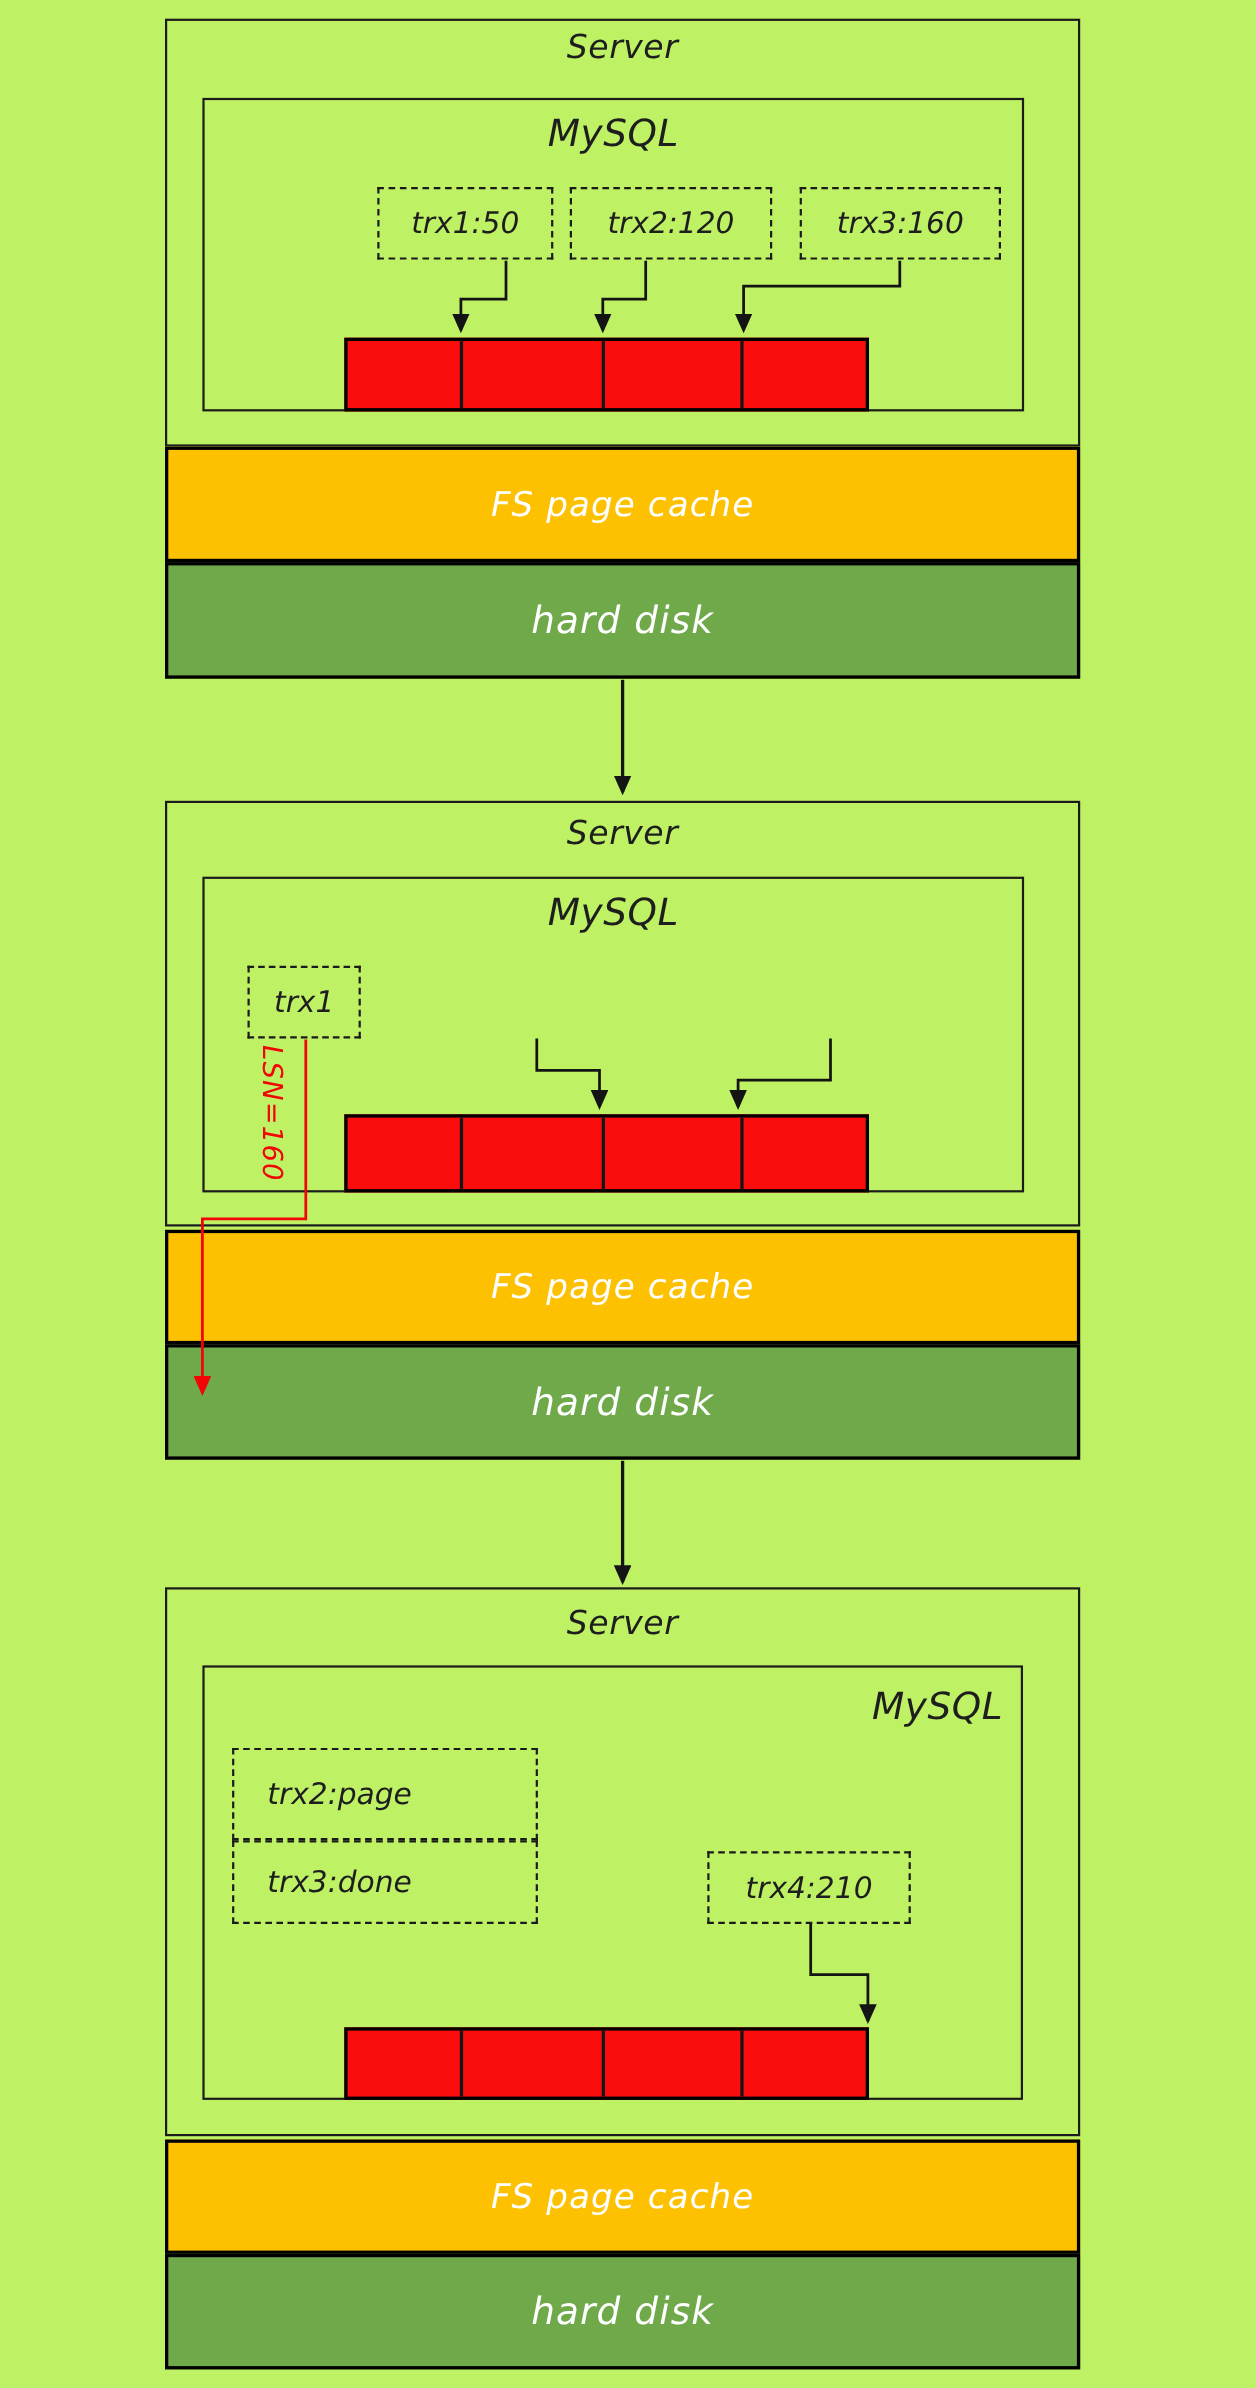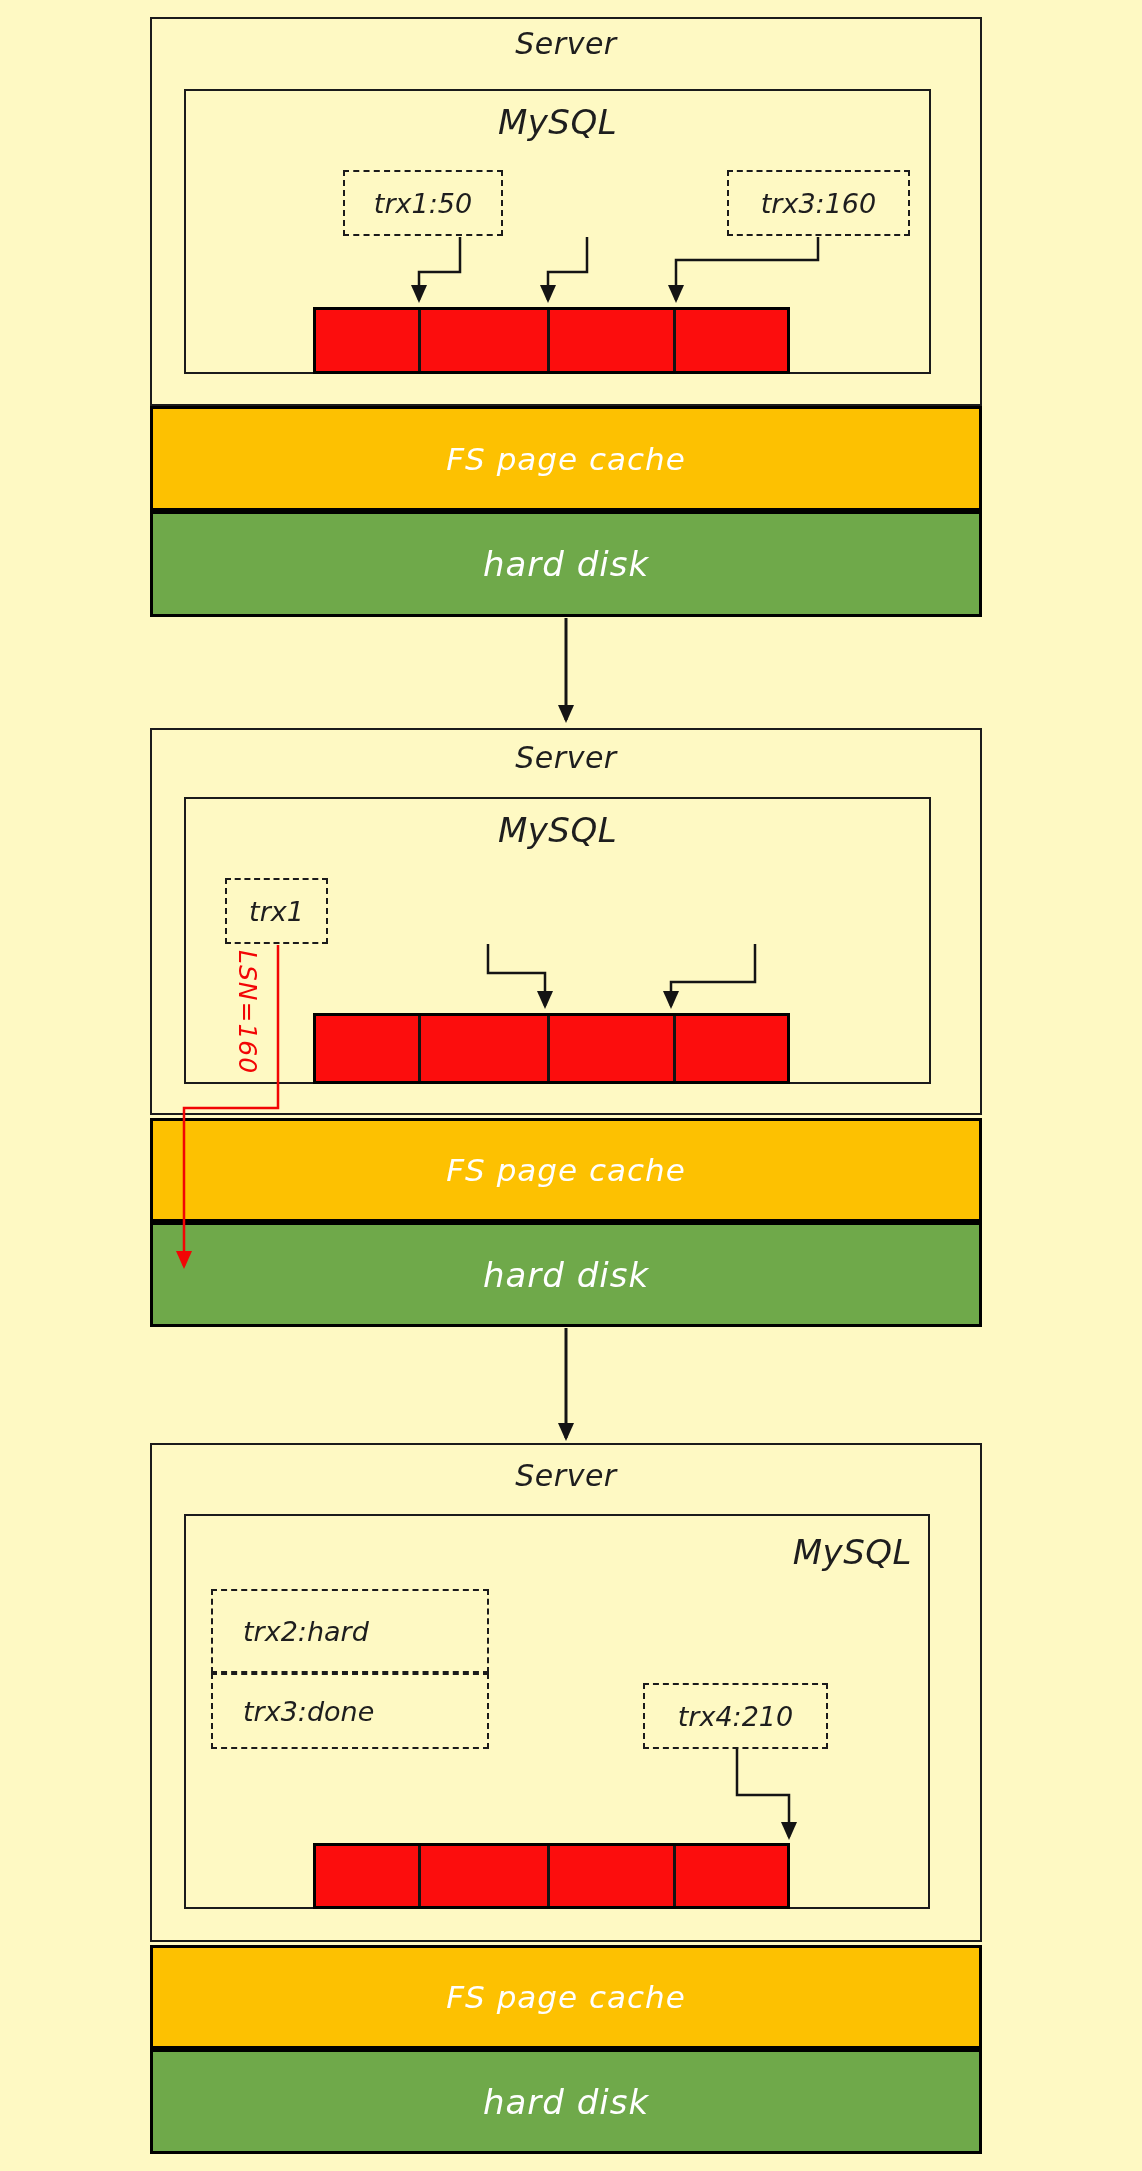--- a/index.html
+++ b/index.html
@@ -1,16 +1,16 @@
 <!DOCTYPE html>
 <html><head>
 <meta charset="utf-8">
 <style>
   html,body{margin:0;padding:0;background:#f2f1ec;}
-  .stage{position:relative;width:1142px;height:2171px;background:#fef9c3;overflow:hidden;
+  .stage{position:relative;width:1142px;height:2171px;background:#bef264;overflow:hidden;
          font-family:"DejaVu Sans",sans-serif;font-style:italic;color:#1e1e1e;}
   .abs{position:absolute;box-sizing:border-box;}
   .box{border:2.5px solid #1b1b1b;background:transparent;}
   .dashedbox{border:2.5px dashed #1b1b1b;background:transparent;}
   .lbl{position:absolute;box-sizing:border-box;text-align:center;letter-spacing:.5px;}
   .trx{display:flex;align-items:center;justify-content:center;font-size:27px;}
   .trx-left{justify-content:flex-start;padding-left:30px;}
   .bar{border:3px solid #000000;}
   .redbar{background:#fc0d0d;}
   .seg{position:absolute;width:2.5px;background:#141414;}
@@ -26,20 +26,21 @@
 
 <div class="stage">
 
   <div class="abs box" style="left:150px;top:17px;width:832px;height:389px"></div>
   <div class="lbl" style="left:150px;top:26px;width:832px;font-size:30px">Server</div>
 
   <div class="abs box" style="left:184px;top:89px;width:747px;height:285px;border-width:2px"></div>
   <div class="lbl" style="left:184px;top:102px;width:747px;font-size:34px">MySQL</div>
 
   <div class="abs dashedbox trx" style="left:343px;top:170px;width:160px;height:66px">trx1:50</div>
+  <div class="abs dashedbox trx" style="left:518px;top:170px;width:184px;height:66px">trx2:120</div>
   <div class="abs dashedbox trx" style="left:727px;top:170px;width:183px;height:66px">trx3:160</div>
 
   <div class="abs bar redbar" style="left:313px;top:307px;width:477px;height:67px"></div>
   <div class="seg" style="left:418px;top:310px;height:61px"></div>
   <div class="seg" style="left:547px;top:310px;height:61px"></div>
   <div class="seg" style="left:673px;top:310px;height:61px"></div>
 
   <div class="abs bar cachebar" style="left:150px;top:406px;width:832px;height:105px">FS page cache</div>
   <div class="abs bar diskbar" style="left:150px;top:511px;width:832px;height:106px">hard disk</div>
 
@@ -60,21 +61,21 @@
 
   <div class="abs bar cachebar" style="left:150px;top:1118px;width:832px;height:104px">FS page cache</div>
   <div class="abs bar diskbar" style="left:150px;top:1222px;width:832px;height:105px">hard disk</div>
 
   <div class="abs box" style="left:150px;top:1443px;width:832px;height:499px"></div>
   <div class="lbl" style="left:150px;top:1458px;width:832px;font-size:30px">Server</div>
 
   <div class="abs box" style="left:184px;top:1514px;width:746px;height:395px;border-width:2px"></div>
   <div class="lbl" style="left:184px;top:1532px;width:746px;font-size:34px;text-align:right;padding-right:18px">MySQL</div>
 
-  <div class="abs dashedbox trx trx-left" style="left:211px;top:1589px;width:278px;height:84px">trx2:hard</div>
+  <div class="abs dashedbox trx trx-left" style="left:211px;top:1589px;width:278px;height:84px">trx2:page</div>
   <div class="abs dashedbox trx trx-left" style="left:211px;top:1673px;width:278px;height:76px">trx3:done</div>
   <div class="abs dashedbox trx" style="left:643px;top:1683px;width:185px;height:66px">trx4:210</div>
 
   <div class="abs bar redbar" style="left:313px;top:1843px;width:477px;height:66px"></div>
   <div class="seg" style="left:418px;top:1846px;height:60px"></div>
   <div class="seg" style="left:547px;top:1846px;height:60px"></div>
   <div class="seg" style="left:673px;top:1846px;height:60px"></div>
 
   <div class="abs bar cachebar" style="left:150px;top:1945px;width:832px;height:104px">FS page cache</div>
   <div class="abs bar diskbar" style="left:150px;top:2049px;width:832px;height:105px">hard disk</div>

